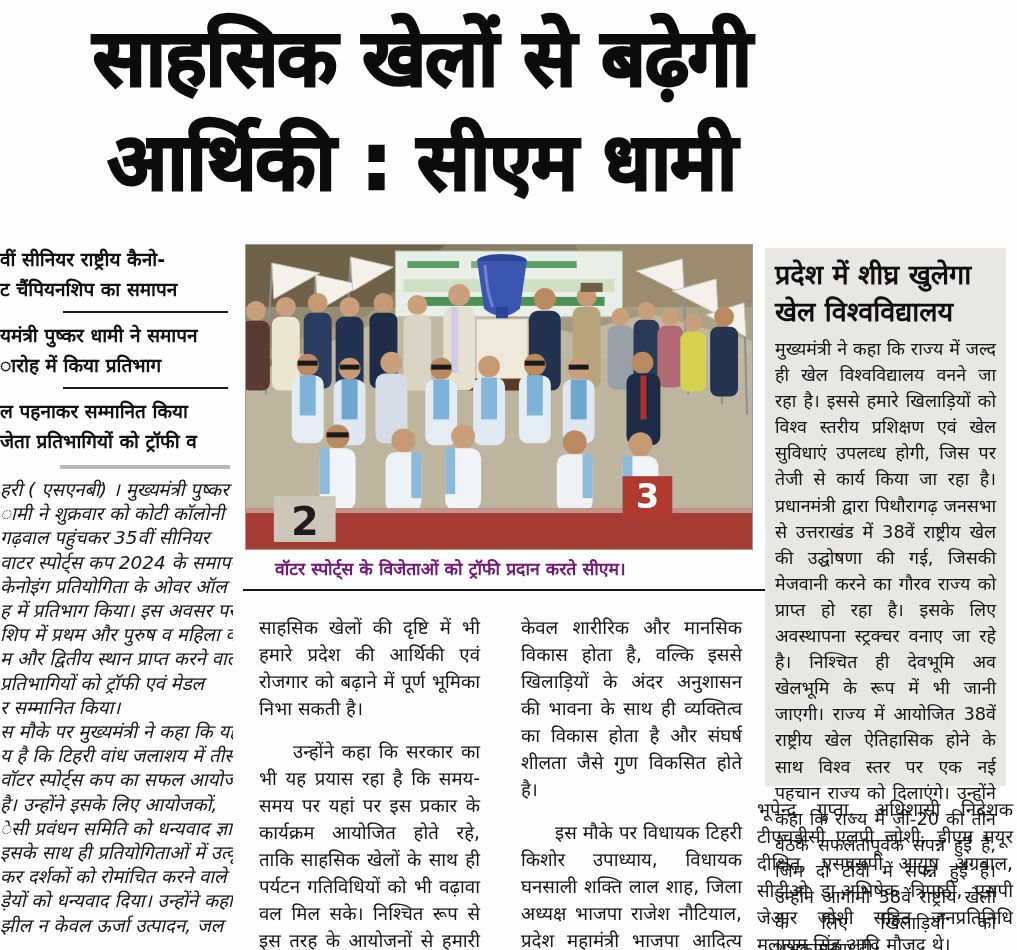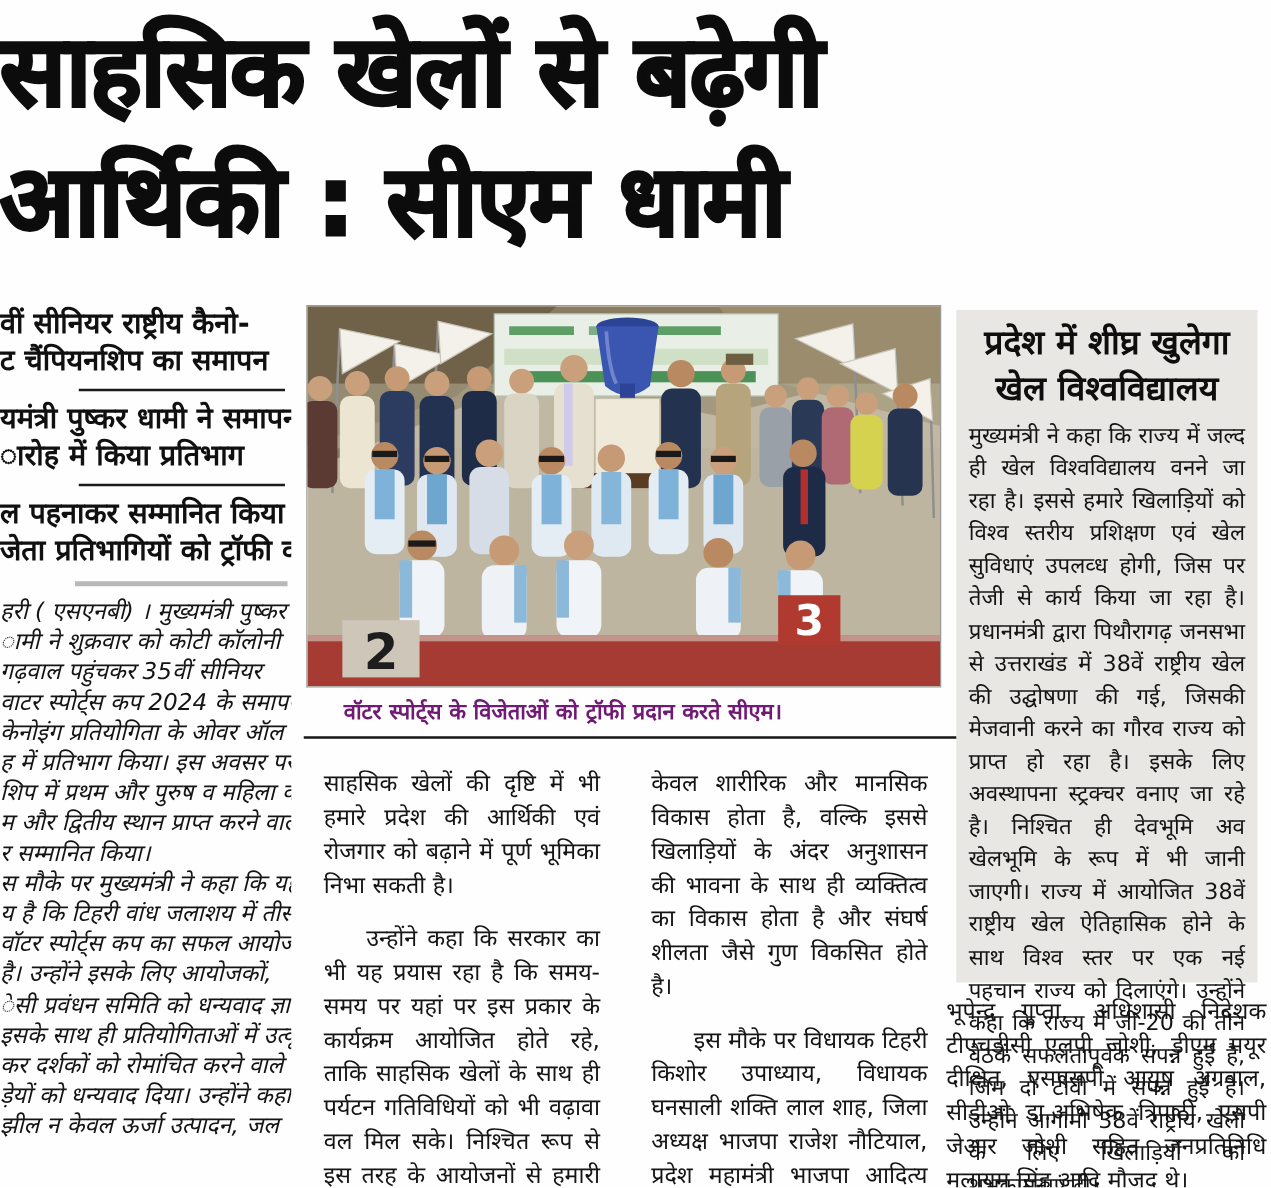--- a/index.html
+++ b/index.html
@@ -1,46 +1,46 @@
 <!DOCTYPE html>
 <html><head>
 <meta charset="utf-8">
 <style>
   html,body{margin:0;padding:0;background:#ffffff;}
   .page{position:relative;width:1017px;height:950px;background:#fefefe;overflow:hidden;
         font-family:"DejaVu Sans","Liberation Sans",sans-serif;color:#161616;}
 
   
-  .headline{position:absolute;top:0;left:0;width:844px;height:232px;}
+  .headline{position:absolute;top:0;left:0;width:844px;height:232px;text-align:center;}
   .headline .hl{font-weight:900;font-size:78px;line-height:104px;color:#0c0c0c;
                 letter-spacing:-1px;-webkit-text-stroke:2.4px #0c0c0c;white-space:nowrap;}
   .headline .hl1{margin-top:6px;}
 
   
   .leftcol{position:absolute;left:0;top:244px;width:233px;}
-  .subhead{font-size:23px;line-height:30px;font-weight:600;color:#101010;white-space:nowrap;overflow:hidden;}
+  .subhead{font-size:19px;line-height:30px;font-weight:600;color:#101010;white-space:nowrap;overflow:hidden;}
   .rule{height:0;border-top:2px solid #1a1a1a;margin:7px 0 7px 63px;width:165px;}
   .rule-thick{height:4px;background:#b8b8b8;margin:9px 0 9px 60px;width:170px;}
   .body-line{font-size:18.5px;line-height:24.2px;white-space:nowrap;overflow:hidden;color:#141414;font-style:italic;}
 
   
   .photo-wrap{position:absolute;left:245px;top:244px;width:508px;height:306px;border:1px solid #9a9a9a;box-sizing:border-box;}
   .caption{position:absolute;left:275px;top:556px;font-size:17.5px;font-weight:700;color:#701a75;white-space:nowrap;}
   .mid-rule{position:absolute;left:243px;top:589px;width:527px;height:0;border-top:2px solid #161616;}
 
   
   .midcol{position:absolute;top:598px;width:253px;font-size:18.6px;line-height:27px;text-align:justify;color:#141414;}
   .midcol1{left:243px;}
   .midcol2{left:505px;}
   .midcol p{margin:16px;}
   .midcol p.indent{text-indent:34px;}
 
   
   .sidebar{position:absolute;left:765px;top:248px;width:241px;height:538px;background:#e8e7e4;box-sizing:border-box;padding:8px 10px;}
-  .sidebar-head{font-size:27px;line-height:37px;font-weight:700;text-align:center;color:#0e0e0e;white-space:nowrap;}
+  .sidebar-head{font-size:27px;line-height:37px;font-weight:700;color:#0e0e0e;white-space:nowrap;}
   .sidebar-body{margin-top:6px;font-size:17.8px;line-height:26.1px;text-align:justify;color:#131313;}
 
   
   .bottom-right{position:absolute;left:757px;top:796px;width:256px;font-size:18.6px;line-height:27px;text-align:justify;color:#141414;}
 </style>
 </head>
 <body>
 
 <div class="page">
 
@@ -60,20 +60,21 @@
     <div class="subhead">जेता प्रतिभागियों को ट्रॉफी व</div>
     <div class="rule-thick"></div>
     <div class="body-line">हरी ( एसएनबी) । मुख्यमंत्री पुष्कर</div>
     <div class="body-line">ामी ने शुक्रवार को कोटी कॉलोनी</div>
     <div class="body-line">गढ़वाल पहुंचकर 35वीं सीनियर</div>
     <div class="body-line">वाटर स्पोर्ट्स कप 2024 के समापन</div>
     <div class="body-line">केनोइंग प्रतियोगिता के ओवर ऑल</div>
     <div class="body-line">ह में प्रतिभाग किया। इस अवसर पर</div>
     <div class="body-line">शिप में प्रथम और पुरुष व महिला वर्ग</div>
     <div class="body-line">म और द्वितीय स्थान प्राप्त करने वाले</div>
+    <div class="body-line">प्रतिभागियों को ट्रॉफी एवं मेडल</div>
     <div class="body-line">र सम्मानित किया।</div>
     <div class="body-line">स मौके पर मुख्यमंत्री ने कहा कि यह गर्व</div>
     <div class="body-line">य है कि टिहरी वांध जलाशय में तीसरे</div>
     <div class="body-line">वॉटर स्पोर्ट्स कप का सफल आयोजन</div>
     <div class="body-line">है। उन्होंने इसके लिए आयोजकों,</div>
     <div class="body-line">ेसी प्रवंधन समिति को धन्यवाद ज्ञापित</div>
     <div class="body-line">इसके साथ ही प्रतियोगिताओं में उत्कृष्ट</div>
     <div class="body-line">कर दर्शकों को रोमांचित करने वाले</div>
     <div class="body-line">ड़ेयों को धन्यवाद दिया। उन्होंने कहा कि</div>
     <div class="body-line">झील न केवल ऊर्जा उत्पादन, जल</div>

